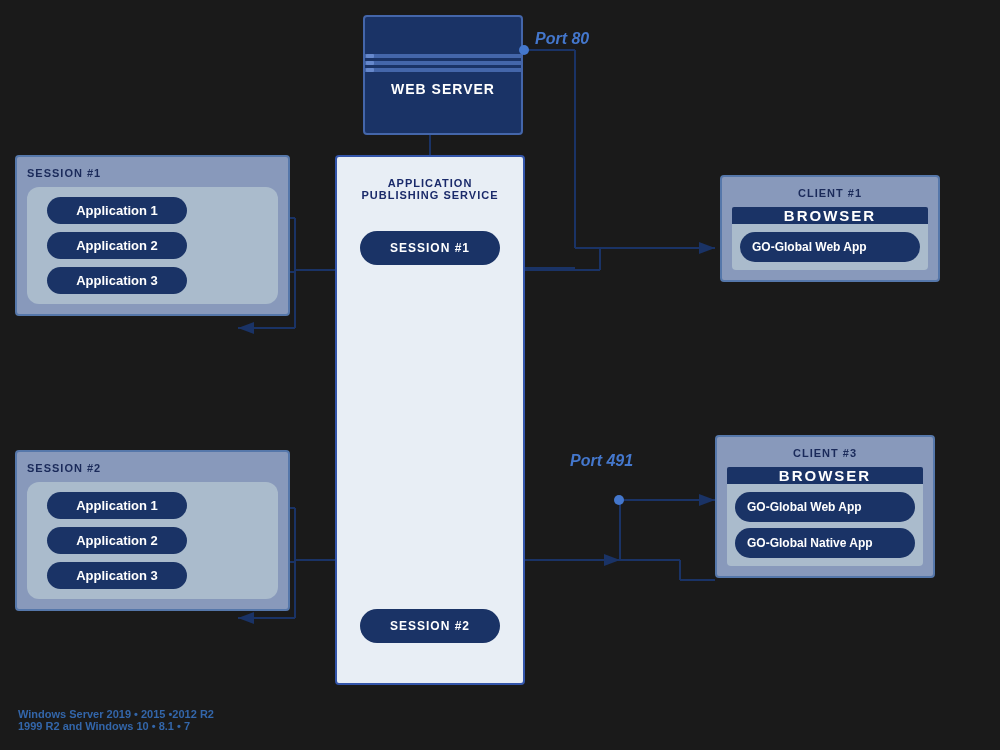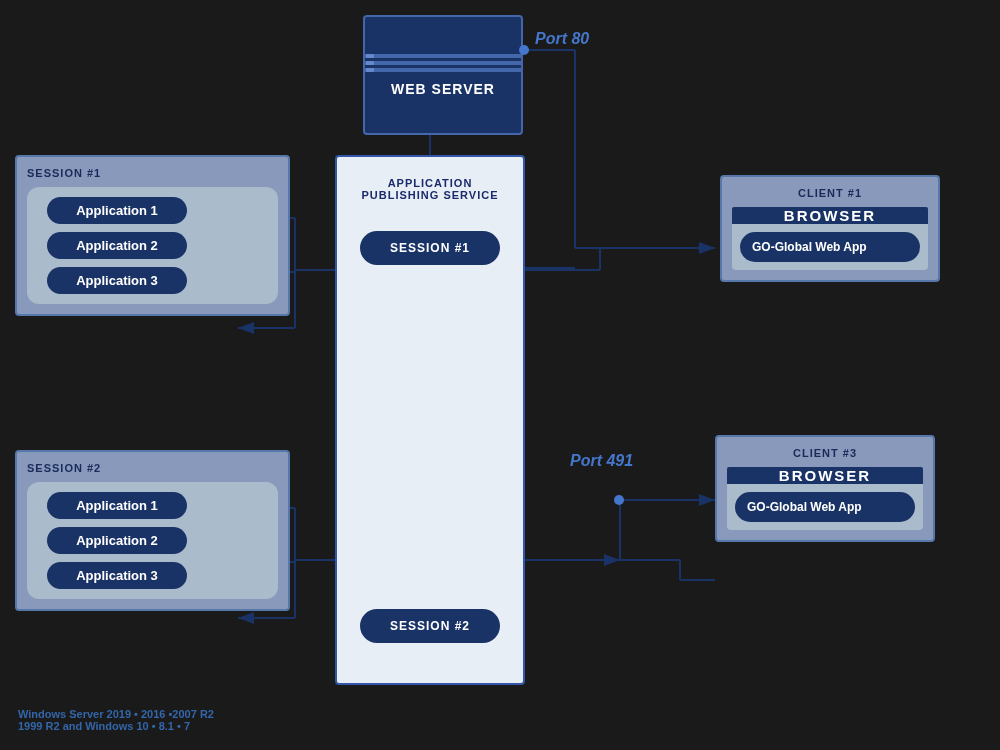--- a/index.html
+++ b/index.html
@@ -324,24 +324,25 @@
     <div class="client-inner">
       <div class="client-pill">GO-Global Web App</div>
     </div>
   </div>
 
   <div class="client-panel" style="left:715px; top:435px;">
     <div class="client-label">CLIENT #3</div>
     <div class="browser-bar">BROWSER</div>
     <div class="client-inner">
       <div class="client-pill">GO-Global Web App</div>
+      <div class="client-pill">GO-Global Native App</div>
     </div>
   </div>
 
   <div class="port-dot" style="left:614px; top:495px;"></div>
   <div class="port-label" style="left:570px; top:452px;">Port 491</div>
 
   <div class="footer-text">
-    <div>Windows Server 2019 • 2016 •2007 R2</div>
+    <div>Windows Server 2019 • 2015 •2012 R2</div>
     <div>1999 R2 and Windows 10 • 8.1 • 7</div>
   </div>
 
 </div>
 
 </body></html>

